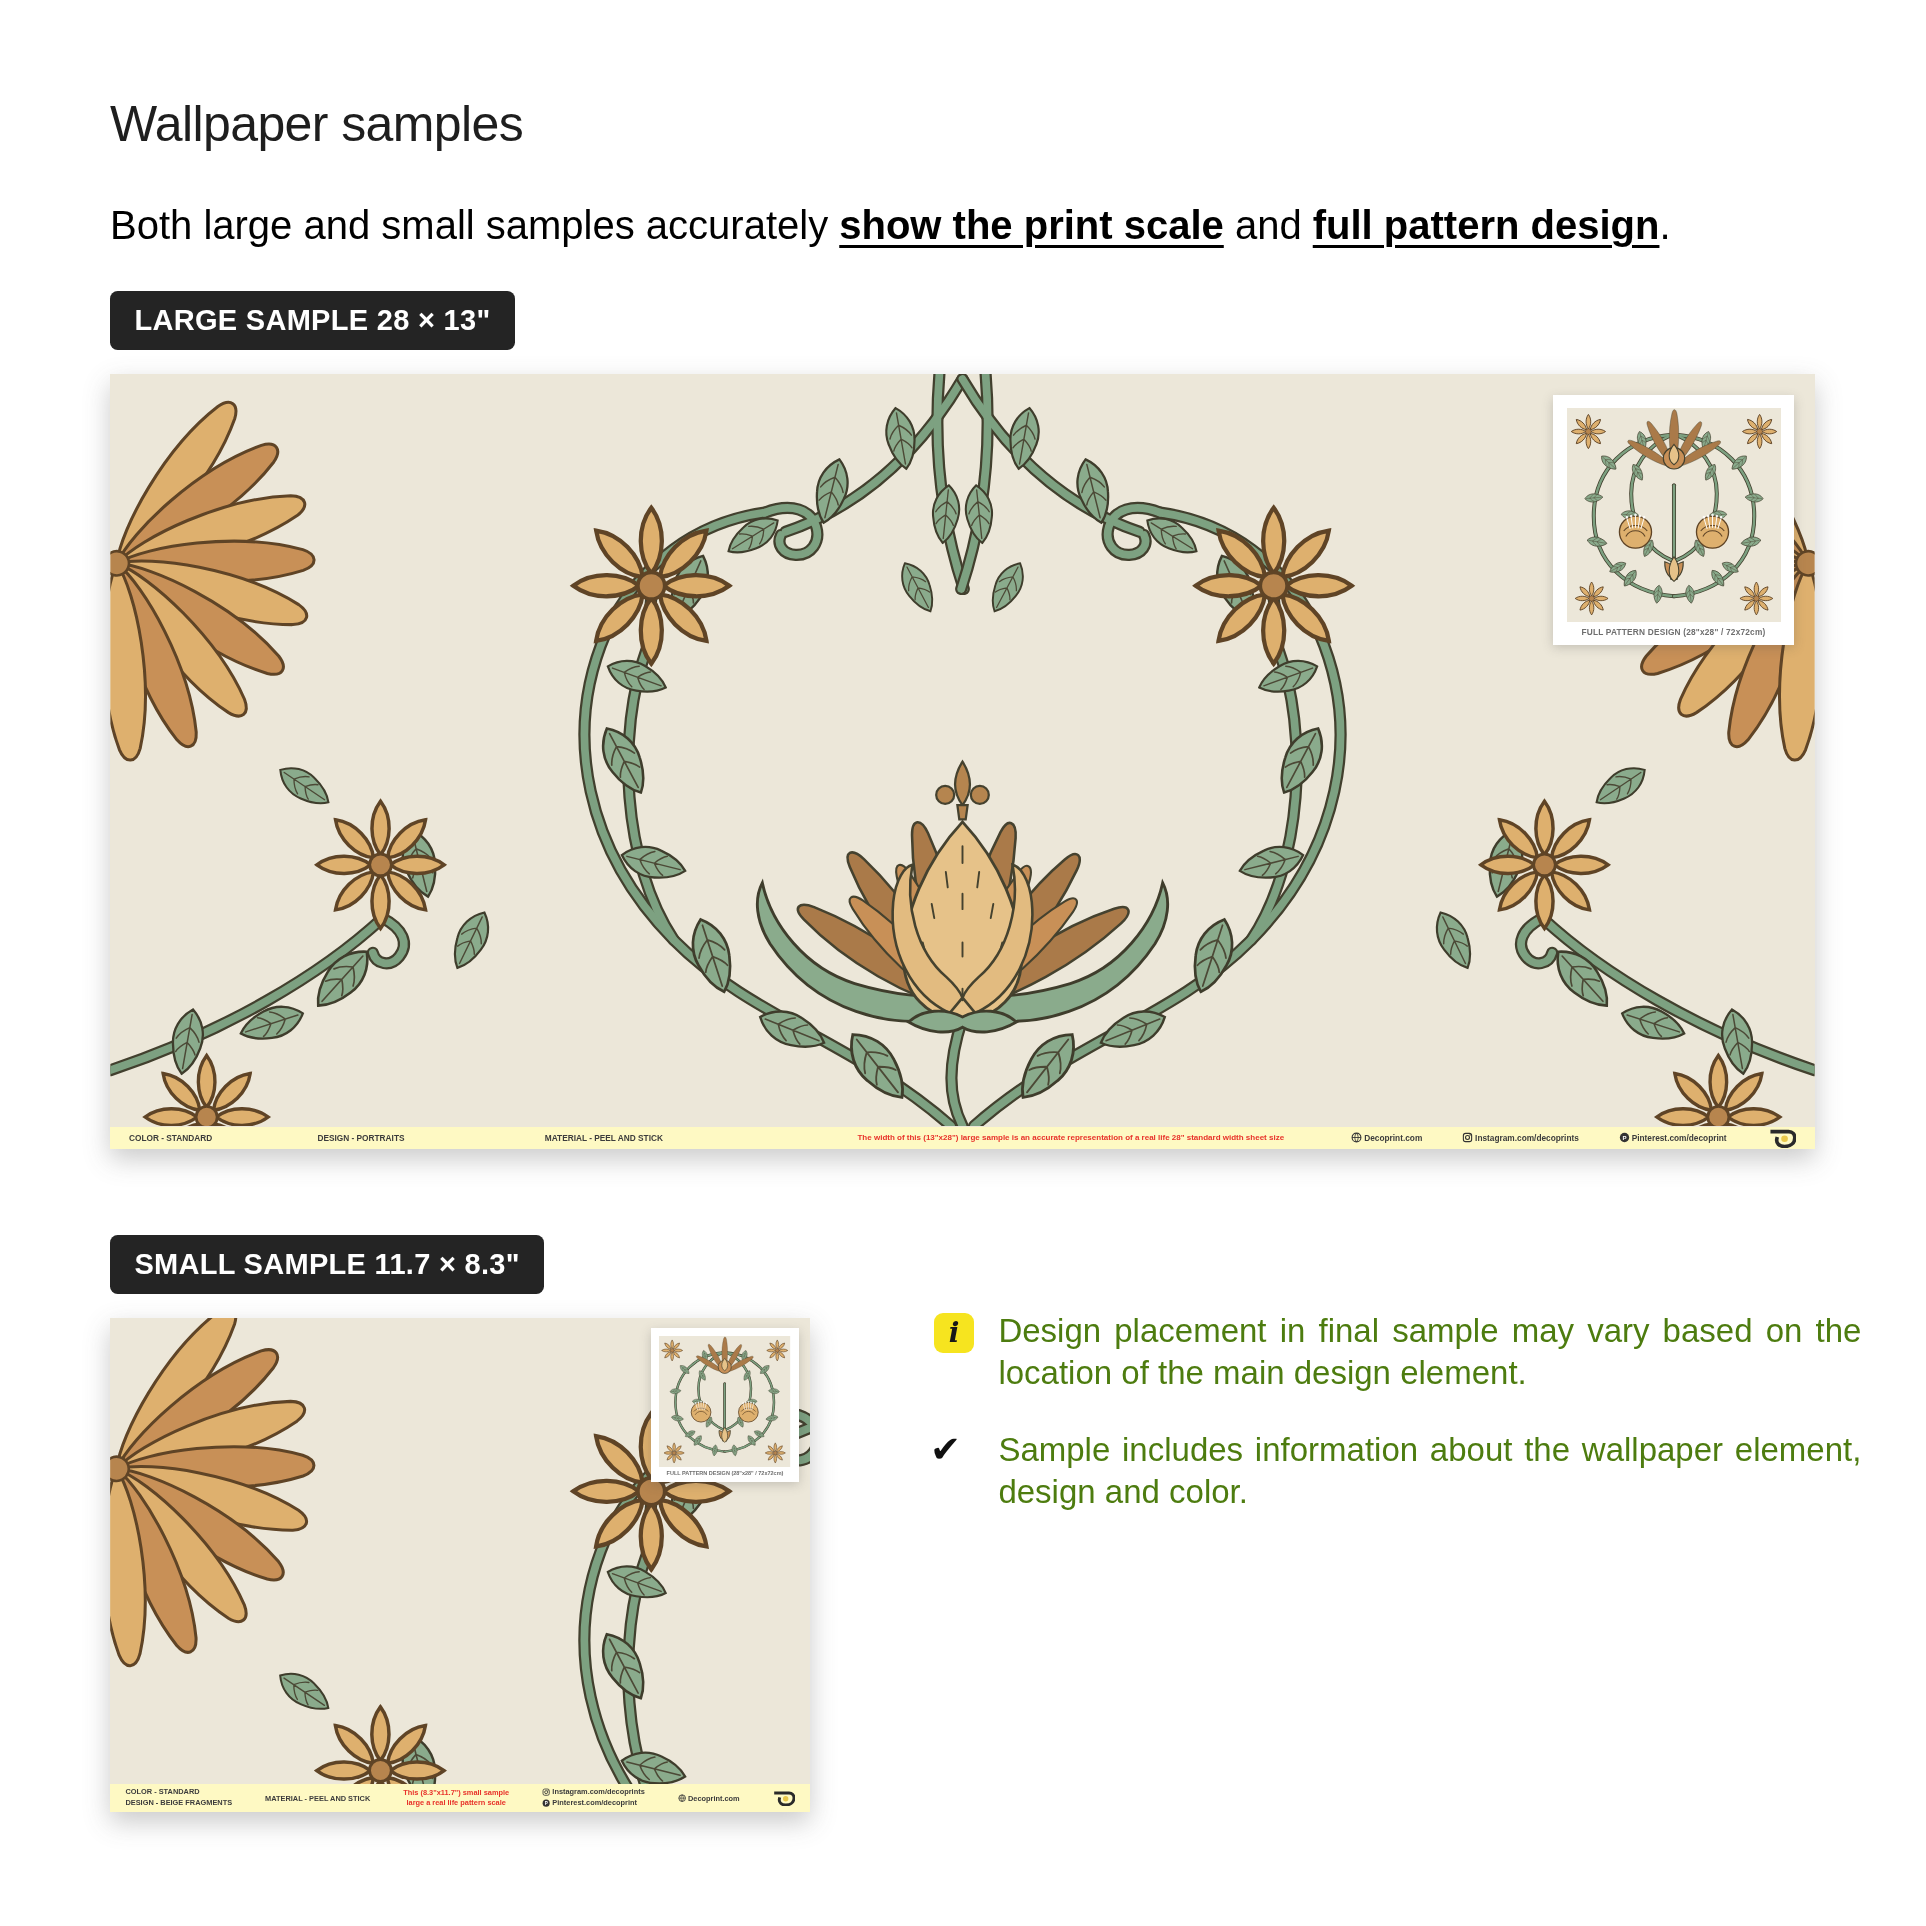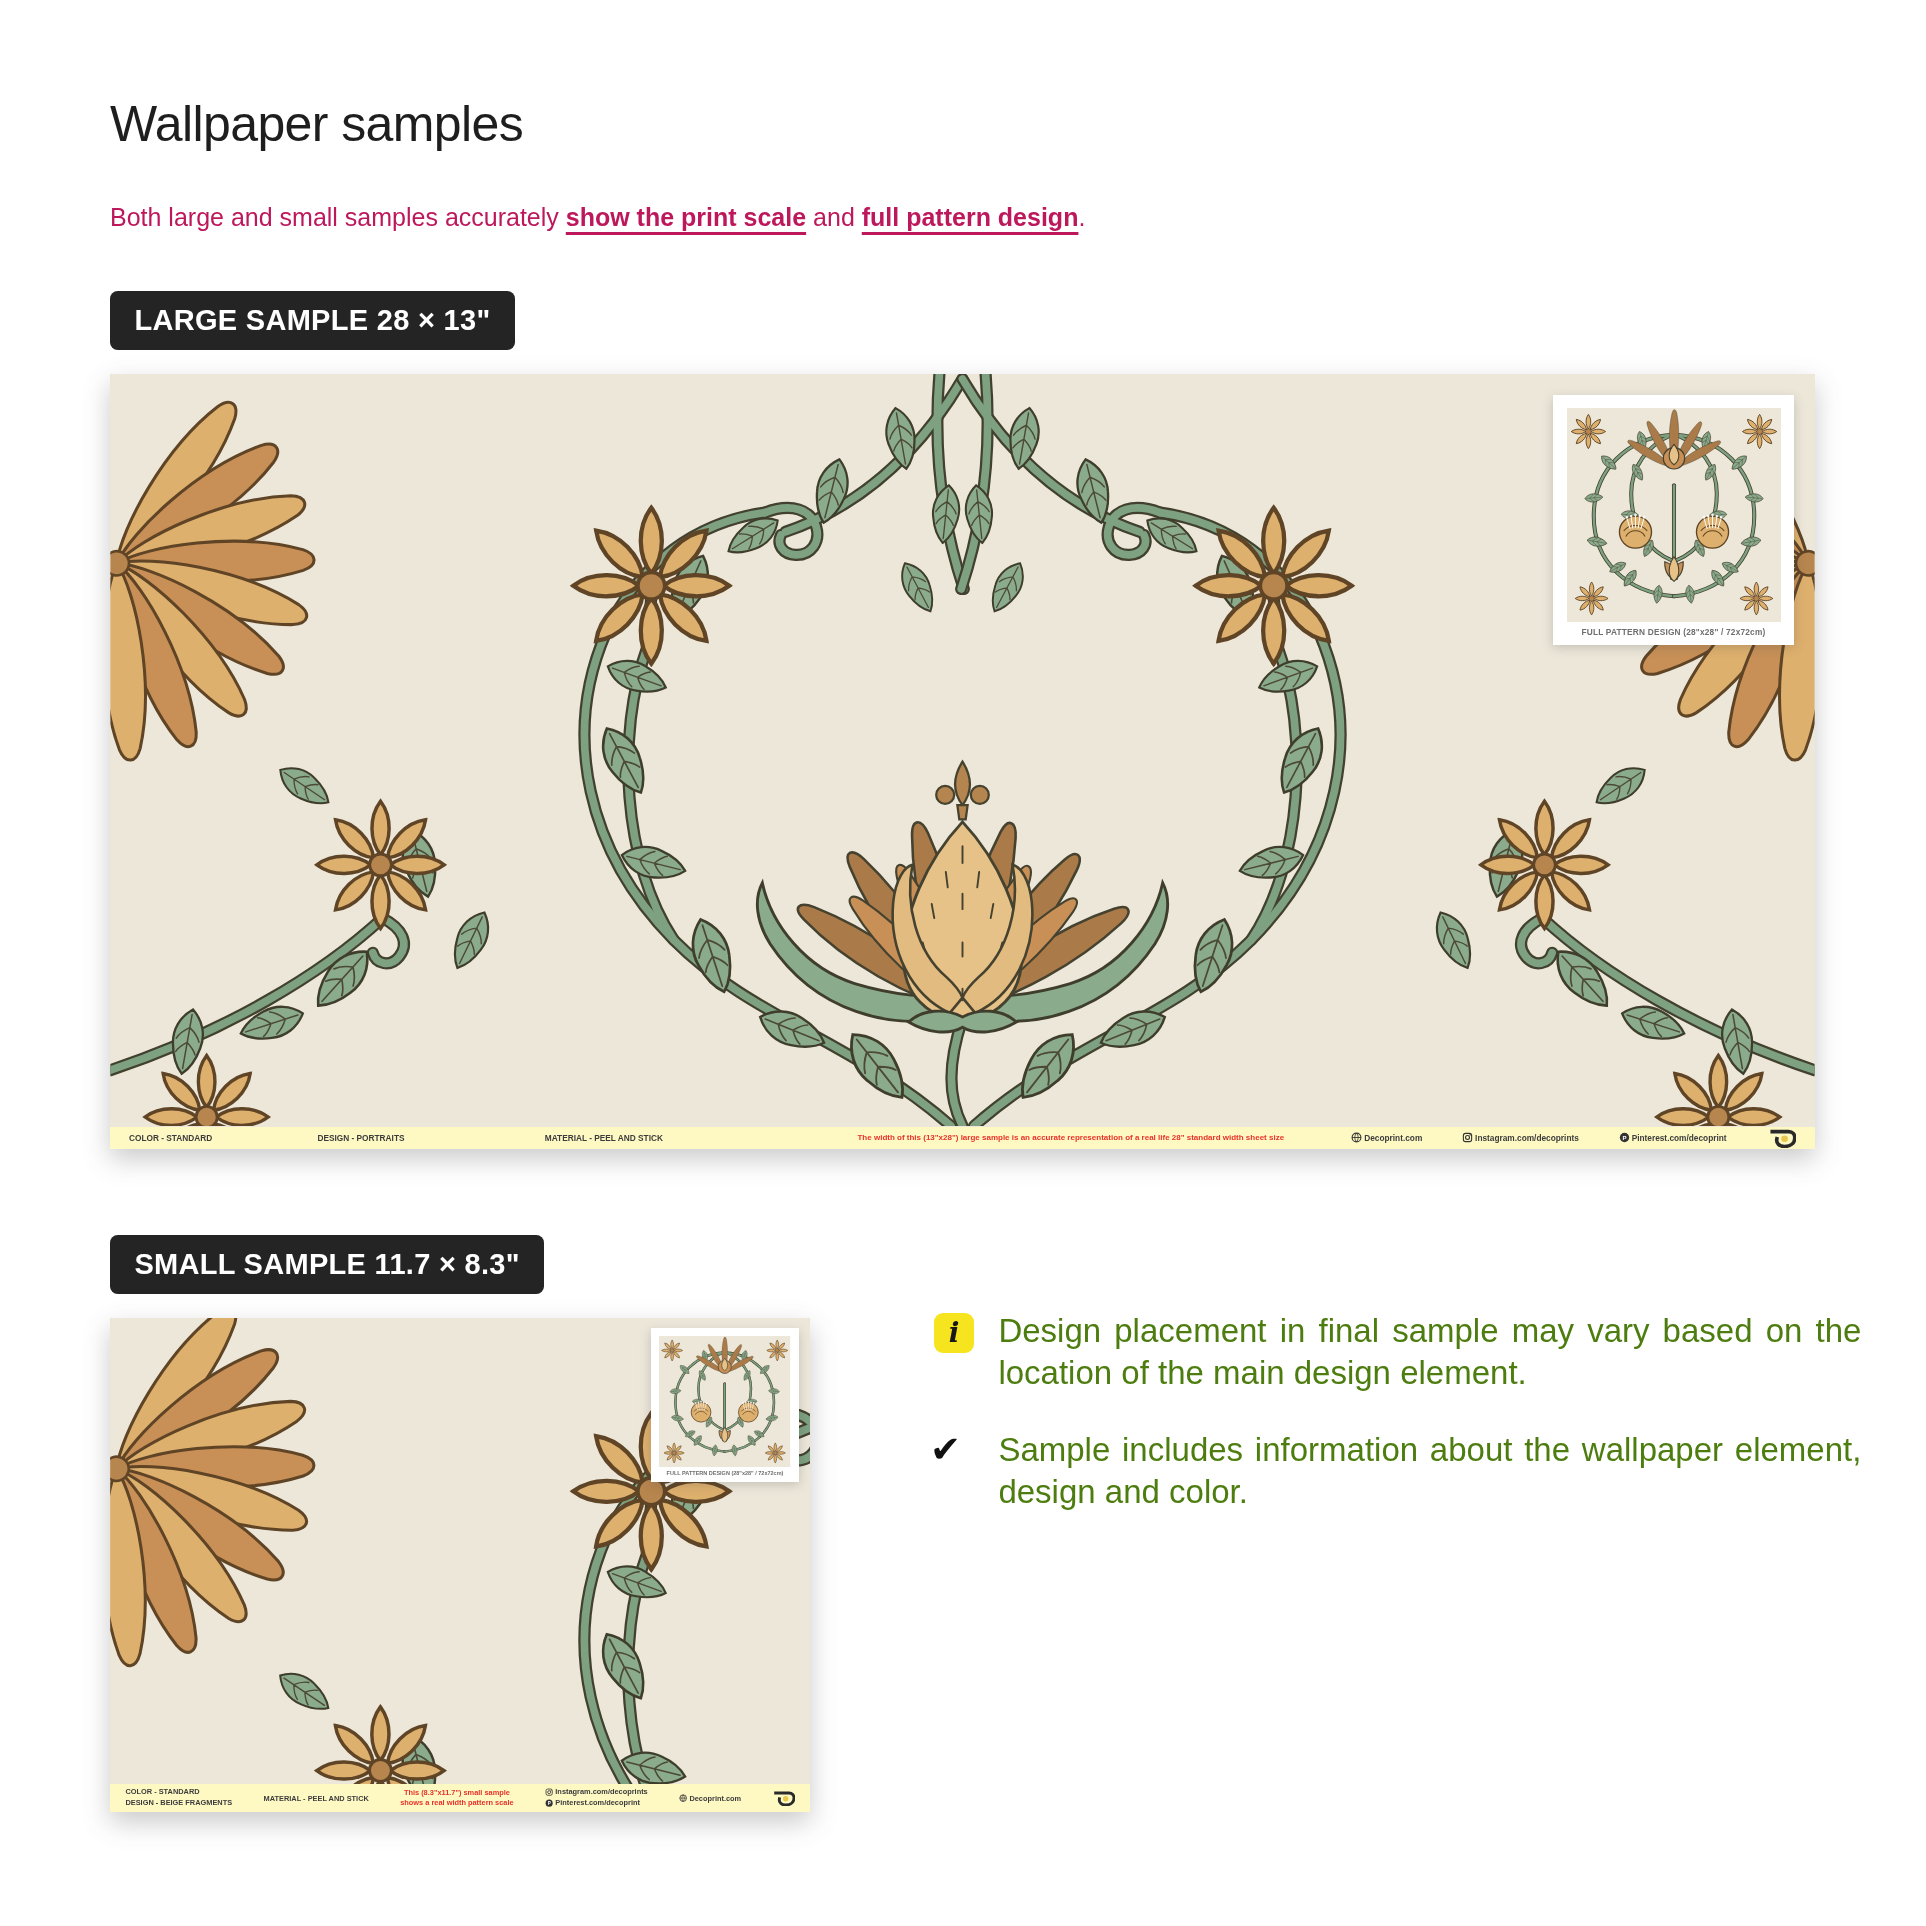--- a/index.html
+++ b/index.html
@@ -1,19 +1,19 @@
 <!DOCTYPE html>
 <html style="font-size:10.3px"><head>
 <meta charset="utf-8">
 <style>
   html,body{margin:0;padding:0;background:#ffffff;}
   body{width:1926px;height:1926px;position:relative;font-family:"Liberation Sans",sans-serif;color:#1b1b1b;}
 
   .page-title{position:absolute;left:110px;top:95px;font-size:50px;font-weight:400;color:#1e1e1e;letter-spacing:-0.6px;}
-  .subtitle{position:absolute;left:110px;top:203px;font-size:25px;color:#be185d;}
+  .subtitle{position:absolute;left:110px;top:203px;font-size:40px;color:#000000;}
   .subtitle .em{font-weight:700;text-decoration:underline;text-decoration-thickness:2.6px;text-underline-offset:6.4px;}
 
   .badge{position:absolute;background:#242424;color:#ffffff;font-size:29px;font-weight:700;
          padding:13px 24.4px;border-radius:7.7px;letter-spacing:0.3px;white-space:nowrap;}
   .badge-large{left:110px;top:291px;}
   .badge-small{left:110px;top:1235px;}
 
   .sample{position:absolute;background:#ece7d9;box-shadow:0 10.3px 24.4px rgba(80,80,80,.30);overflow:hidden;}
   .sample-large{left:110px;top:374px;width:1705px;height:775px;}
   .sample-small{left:110px;top:1318px;width:700px;height:494px;}
@@ -319,21 +319,21 @@
     <div class="inset-caption">FULL PATTERN DESIGN (28"x28" / 72x72cm)</div>
   </div>
   <div class="strip strip-small">
     <span class="stack">
       <span>COLOR - STANDARD</span>
       <span>DESIGN - BEIGE FRAGMENTS</span>
     </span>
     <span>MATERIAL - PEEL AND STICK</span>
     <span class="stack red">
       <span>This (8.3"x11.7") small sample</span>
-      <span>shows a real width pattern scale</span>
+      <span>large a real life pattern scale</span>
     </span>
     <span class="stack">
       <span class="linkrow">
         <svg width="8.3" height="8.3" viewBox="0 0 20 20">
             <use href="#instaIcon"></use>
           </svg>
         <span>Instagram.com/decoprints</span>
       </span>
       <span class="linkrow">
         <svg width="8.3" height="8.3" viewBox="0 0 20 20">

